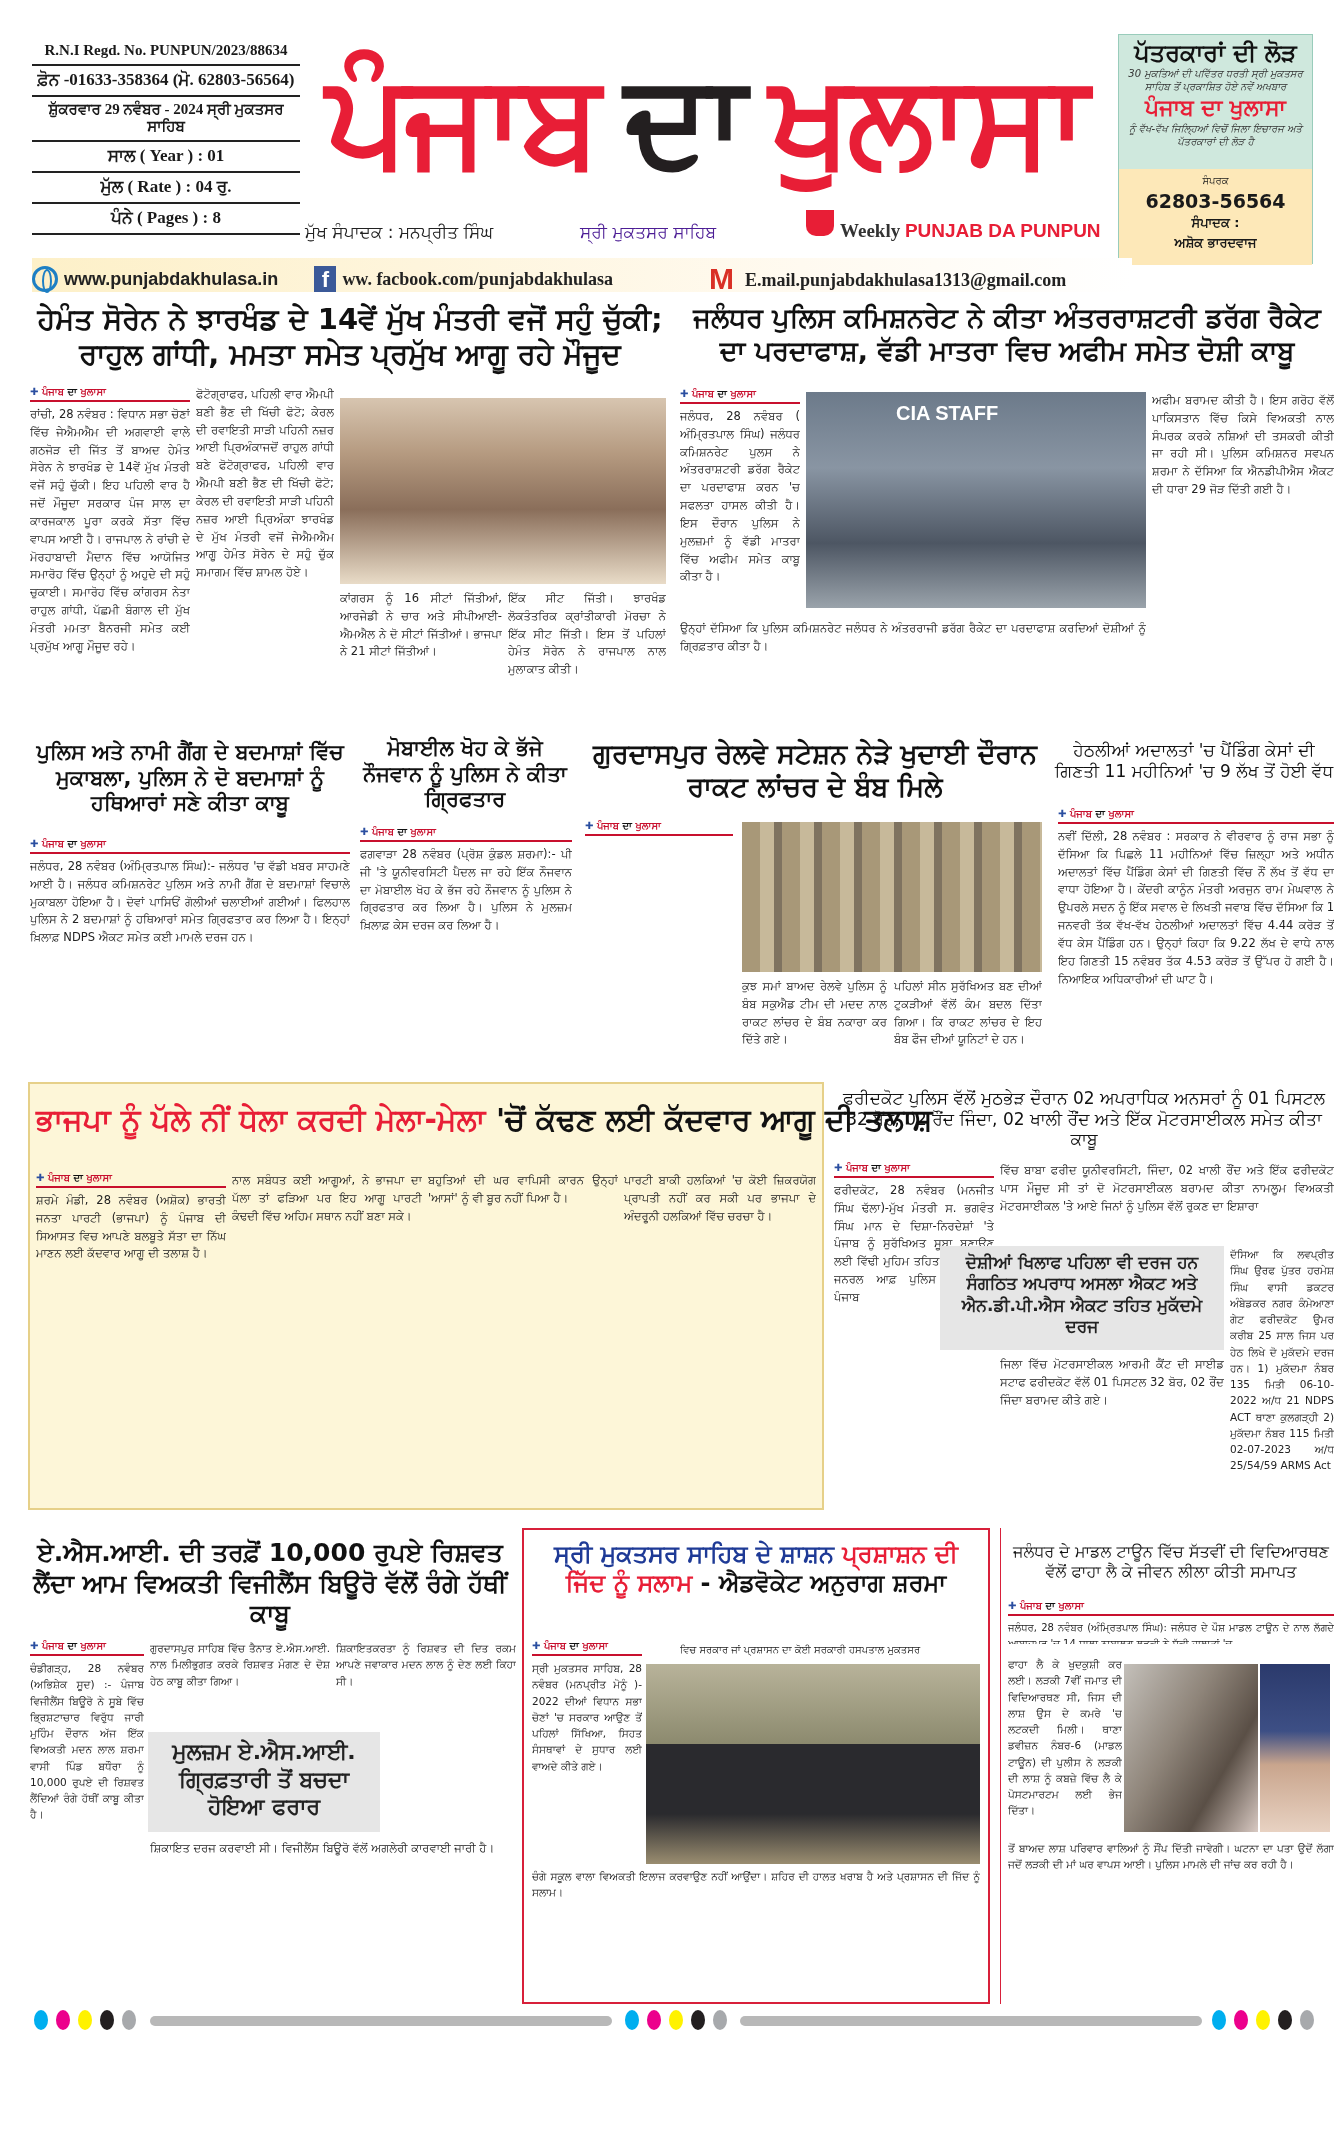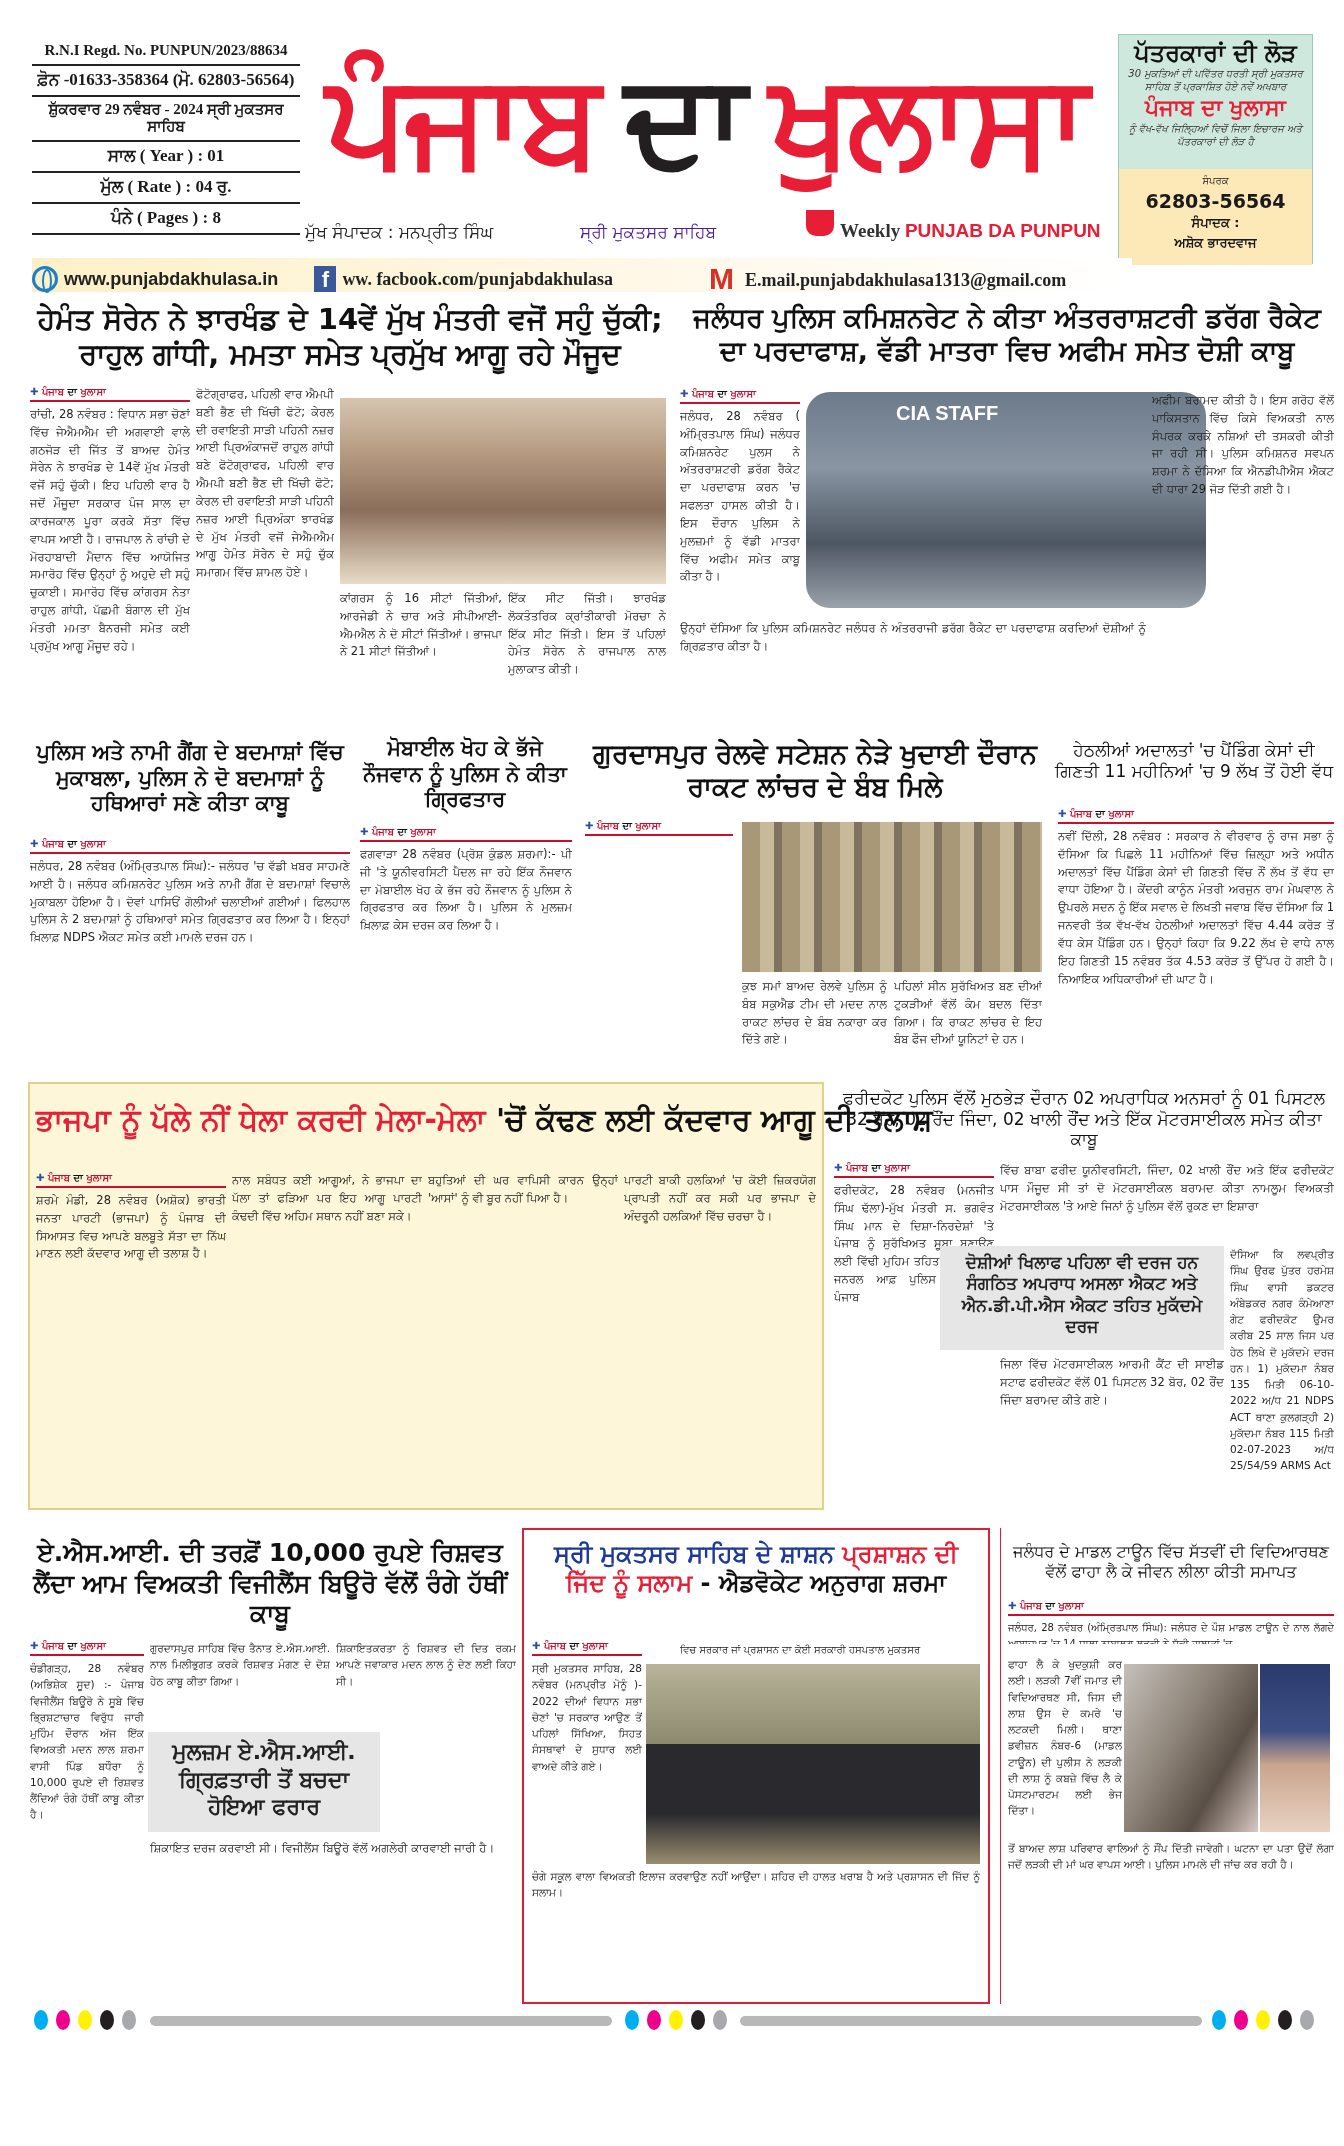--- a/index.html
+++ b/index.html
@@ -124,21 +124,21 @@
 </div>
 <div class="col" style="left:508px;top:590px;width:158px;height:126px;">
   <div class="body-text">ਇੱਕ ਸੀਟ ਜਿੱਤੀ। ਝਾਰਖੰਡ ਲੋਕਤੰਤਰਿਕ ਕ੍ਰਾਂਤੀਕਾਰੀ ਮੋਰਚਾ ਨੇ ਇੱਕ ਸੀਟ ਜਿੱਤੀ। ਇਸ ਤੋਂ ਪਹਿਲਾਂ ਹੇਮੰਤ ਸੋਰੇਨ ਨੇ ਰਾਜਪਾਲ ਨਾਲ ਮੁਲਾਕਾਤ ਕੀਤੀ।</div>
 </div>
 
 <div class="abs hl" style="left:680px;top:302px;width:654px;font-size:27px;">ਜਲੰਧਰ ਪੁਲਿਸ ਕਮਿਸ਼ਨਰੇਟ ਨੇ ਕੀਤਾ ਅੰਤਰਰਾਸ਼ਟਰੀ ਡਰੱਗ ਰੈਕੇਟ ਦਾ ਪਰਦਾਫਾਸ਼, ਵੱਡੀ ਮਾਤਰਾ ਵਿਚ ਅਫੀਮ ਸਮੇਤ ਦੋਸ਼ੀ ਕਾਬੂ</div>
 <div class="col" style="left:680px;top:388px;width:120px;height:228px;">
   <div class="byline"><span class="plus">✚</span> <span>ਪੰਜਾਬ</span> <span class="blk">ਦਾ</span> <span>ਖੁਲਾਸਾ</span></div>
   <div class="body-text">ਜਲੰਧਰ, 28 ਨਵੰਬਰ ( ਅੰਮ੍ਰਿਤਪਾਲ ਸਿੰਘ) ਜਲੰਧਰ ਕਮਿਸ਼ਨਰੇਟ ਪੁਲਸ ਨੇ ਅੰਤਰਰਾਸ਼ਟਰੀ ਡਰੱਗ ਰੈਕੇਟ ਦਾ ਪਰਦਾਫਾਸ਼ ਕਰਨ 'ਚ ਸਫਲਤਾ ਹਾਸਲ ਕੀਤੀ ਹੈ। ਇਸ ਦੌਰਾਨ ਪੁਲਿਸ ਨੇ ਮੁਲਜ਼ਮਾਂ ਨੂੰ ਵੱਡੀ ਮਾਤਰਾ ਵਿੱਚ ਅਫੀਮ ਸਮੇਤ ਕਾਬੂ ਕੀਤਾ ਹੈ।</div>
 </div>
-<div class="photo police" style="left:806px;top:392px;width:400px;height:216px;border-radius:24px;">
+<div class="photo police" style="left:806px;top:392px;width:340px;height:216px;">
   <div style="position:absolute;left:90px;top:10px;color:#fff;font-weight:bold;font-size:20px;font-family:'Liberation Sans',sans-serif;">CIA STAFF</div>
 </div>
 <div class="col" style="left:1152px;top:392px;width:182px;height:310px;">
   <div class="body-text">ਅਫੀਮ ਬਰਾਮਦ ਕੀਤੀ ਹੈ। ਇਸ ਗਰੋਹ ਵੱਲੋਂ ਪਾਕਿਸਤਾਨ ਵਿੱਚ ਕਿਸੇ ਵਿਅਕਤੀ ਨਾਲ ਸੰਪਰਕ ਕਰਕੇ ਨਸ਼ਿਆਂ ਦੀ ਤਸਕਰੀ ਕੀਤੀ ਜਾ ਰਹੀ ਸੀ। ਪੁਲਿਸ ਕਮਿਸ਼ਨਰ ਸਵਪਨ ਸ਼ਰਮਾ ਨੇ ਦੱਸਿਆ ਕਿ ਐਨਡੀਪੀਐਸ ਐਕਟ ਦੀ ਧਾਰਾ 29 ਜੋੜ ਦਿੱਤੀ ਗਈ ਹੈ।</div>
 </div>
 <div class="col" style="left:680px;top:620px;width:466px;height:100px;">
   <div class="body-text">ਉਨ੍ਹਾਂ ਦੱਸਿਆ ਕਿ ਪੁਲਿਸ ਕਮਿਸ਼ਨਰੇਟ ਜਲੰਧਰ ਨੇ ਅੰਤਰਰਾਜੀ ਡਰੱਗ ਰੈਕੇਟ ਦਾ ਪਰਦਾਫਾਸ਼ ਕਰਦਿਆਂ ਦੋਸ਼ੀਆਂ ਨੂੰ ਗ੍ਰਿਫ਼ਤਾਰ ਕੀਤਾ ਹੈ।</div>
 </div>
 
 <div class="abs hl" style="left:30px;top:740px;width:320px;font-size:21px;">ਪੁਲਿਸ ਅਤੇ ਨਾਮੀ ਗੈਂਗ ਦੇ ਬਦਮਾਸ਼ਾਂ ਵਿੱਚ ਮੁਕਾਬਲਾ, ਪੁਲਿਸ ਨੇ ਦੋ ਬਦਮਾਸ਼ਾਂ ਨੂੰ ਹਥਿਆਰਾਂ ਸਣੇ ਕੀਤਾ ਕਾਬੂ</div>

